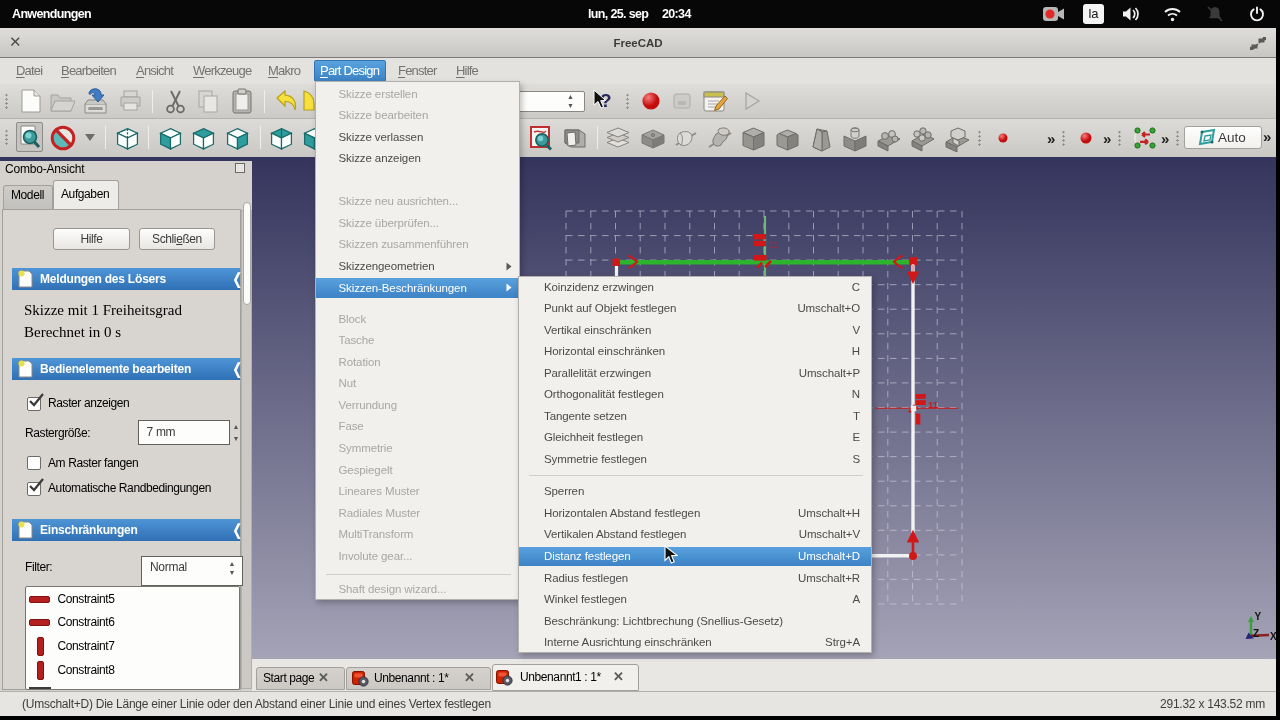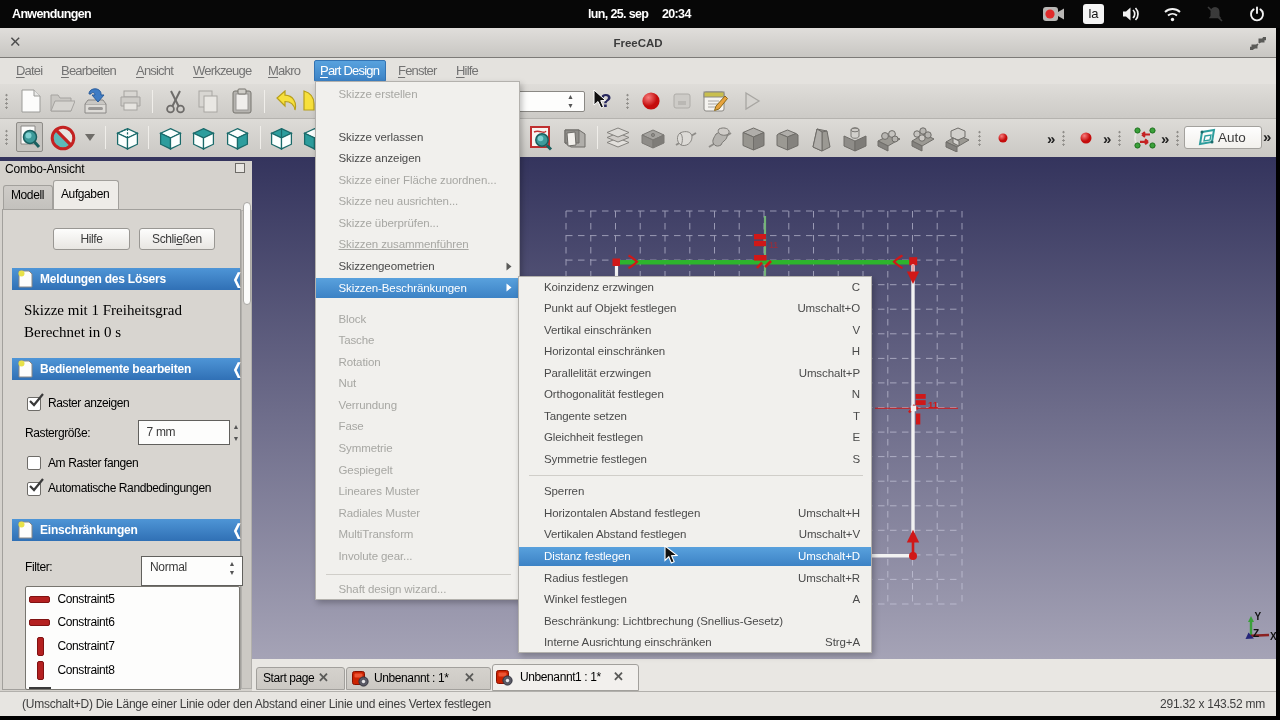--- a/index.html
+++ b/index.html
@@ -560,37 +560,37 @@
   <div class="ab" style="left:361px;top:10px;font-size:13px;color:#5a5a58;font-weight:bold;">✕</div>
 </div>
 <div id="statusbar" class="ab">
   <div class="ab" style="left:22px;top:0;height:24px;line-height:24px;">(Umschalt+D) Die Länge einer Linie oder den Abstand einer Linie und eines Vertex festlegen</div>
   <div class="ab" style="right:11px;top:0;height:24px;line-height:24px;">291.32 x 143.52 mm</div>
 </div>
 <div id="menu1" class="menu" style="left:314.5px;top:81px;width:205.5px;height:519px;">
   <div class="mi dis" style="top:1.75px;">
       <span class="lbl" style="left:23px;">Skizze erstellen</span>
     </div>
+  <div class="mi dis" style="top:23.25px;">
+      <span class="lbl" style="left:23px;">Skizze bearbeiten</span>
+    </div>
   <div class="mi" style="top:44.75px;">
       <span class="lbl" style="left:23px;">Skizze verlassen</span>
     </div>
   <div class="mi" style="top:66.25px;">
       <span class="lbl" style="left:23px;">Skizze anzeigen</span>
     </div>
-  <div class="mi dis" style="top:87.75px;">
-      <span class="lbl" style="left:23px;">Skizze einer Fläche zuordnen...</span>
-    </div>
   <div class="mi dis" style="top:109.25px;">
       <span class="lbl" style="left:23px;">Skizze neu ausrichten...</span>
     </div>
   <div class="mi dis" style="top:130.75px;">
       <span class="lbl" style="left:23px;">Skizze überprüfen...</span>
     </div>
   <div class="mi dis" style="top:152.25px;">
-      <span class="lbl" style="left:23px;text-decoration:underline;">Skizzen zusammenführen</span>
+      <span class="lbl" style="left:23px;">Skizzen zusammenführen</span>
     </div>
   <div class="mi" style="top:173.75px;">
       <span class="lbl" style="left:23px;">Skizzengeometrien</span>
     <svg class="ab" style="right:7px;top:6.5px;" width="6" height="9" viewBox="0 0 6 9">
         <path d="M0.5 0.5 L5.5 4.5 L0.5 8.5 Z" fill="#5a5a58"></path>
       </svg>
     </div>
   <div class="mi hl" style="top:195.75px;height:20px;line-height:20px;">
       <span class="lbl" style="left:23px;">Skizzen-Beschränkungen</span>
     <svg class="ab" style="right:7px;top:5.5px;" width="6" height="9" viewBox="0 0 6 9">

